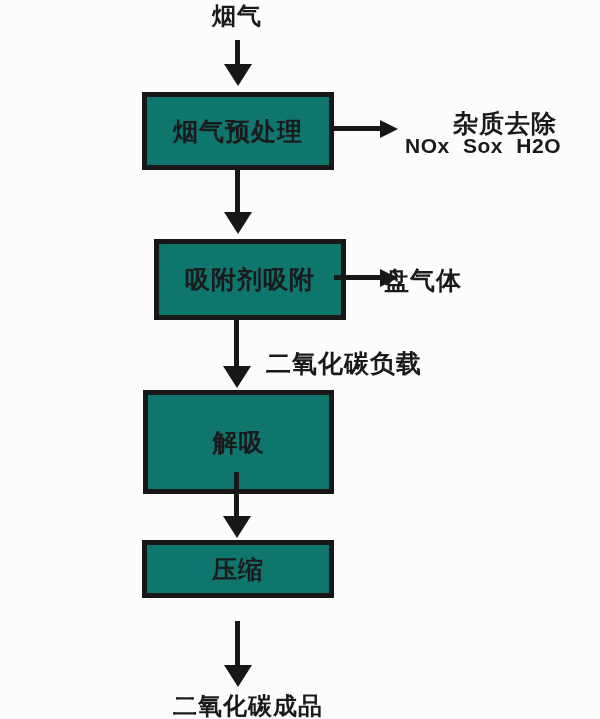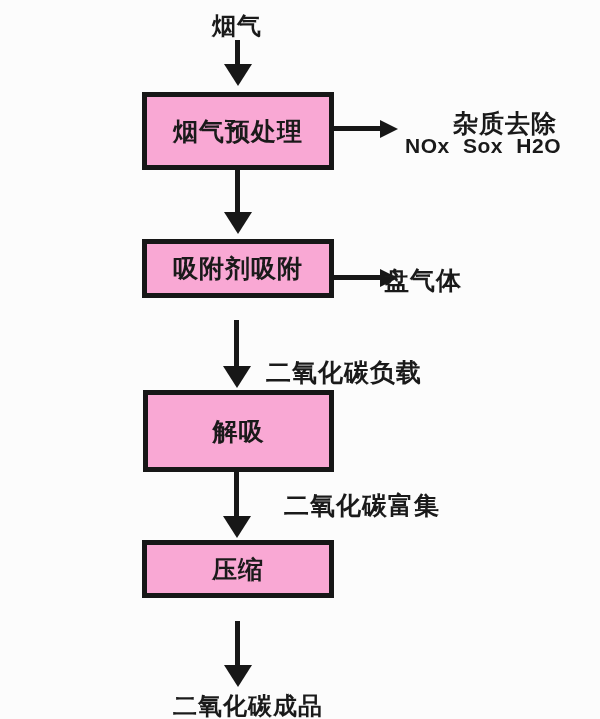--- a/index.html
+++ b/index.html
@@ -12,21 +12,21 @@
     width: 600px;
     height: 719px;
     background: #fcfcfc;
     overflow: hidden;
     color: #1a1a1a;
   }
   .box {
     position: absolute;
     box-sizing: border-box;
     border: 5px solid #171717;
-    background: #f9a8d4;
+    background: #0f766e;
     display: flex;
     align-items: center;
     justify-content: center;
     font-size: 25px;
     font-weight: 600;
     letter-spacing: 1px;
     color: #1a1a1a;
   }
   .lbl {
     position: absolute;
@@ -69,21 +69,21 @@
     border-top: 9px solid transparent;
     border-bottom: 9px solid transparent;
     border-left: 18px solid #171717;
   }
 </style>
 </head>
 <body>
 
 <div class="canvas">
 
-  <div class="lbl" style="left:212px; top:10px;text-align:center;">烟气</div>
+  <div class="lbl" style="left:212px; top:0;text-align:center;">烟气</div>
 
   <div>
     <div class="shaft-v" style="left:235px; top:40px; height:26px;"></div>
     <div class="head-down" style="left:224px; top:64px;"></div>
   </div>
 
   <div class="box" style="left:142px; top:92px; width:192px; height:78px;">
     <span>烟气预处理</span>
   </div>
 
@@ -93,46 +93,45 @@
   </div>
 
   <div class="lbl" style="left:405px; top:107px; font-size:25px;margin-left:48px;">杂质去除</div>
   <div class="sub-lbl" style="left:405px; top:134px;">NOx Sox H2O</div>
 
   <div>
     <div class="shaft-v" style="left:235px; top:170px; height:42px;"></div>
     <div class="head-down" style="left:224px; top:212px;"></div>
   </div>
 
-  <div class="box" style="left:142px; top:239px; width:192px; height:59px;">
+  <div class="box" style="left:154px; top:239px; width:192px; height:81px;">
     <span>吸附剂吸附</span>
   </div>
 
   <div>
     <div class="shaft-h" style="left:334px; top:275px; width:46px;"></div>
     <div class="head-right" style="left:380px; top:269px;"></div>
   </div>
 
   <div class="lbl" style="left:384px; top:264px; font-size:25px;">盘气体</div>
 
   <div>
     <div class="shaft-v" style="left:234px; top:320px; height:46px;"></div>
     <div class="head-down" style="left:223px; top:366px;"></div>
   </div>
-  <div class="lbl" style="left:266px; top:356px; font-size:25px;">二氧化碳负载</div>
+  <div class="lbl" style="left:266px; top:347px; font-size:25px;">二氧化碳负载</div>
 
-  <div class="box" style="left:143px; top:390px; width:191px; height:82px;">
+  <div class="box" style="left:143px; top:390px; width:191px; height:104px;">
     <span>解吸</span>
   </div>
 
   <div>
     <div class="shaft-v" style="left:234px; top:472px; height:44px;"></div>
     <div class="head-down" style="left:223px; top:516px;"></div>
   </div>
-  <div class="lbl" style="left:284px; top:489px; font-size:25px;">二氧化碳富集</div>
 
   <div class="box" style="left:142px; top:540px; width:192px; height:58px;">
     <span>压缩</span>
   </div>
 
   <div>
     <div class="shaft-v" style="left:235px; top:621px; height:44px;"></div>
     <div class="head-down" style="left:224px; top:665px;"></div>
   </div>
 

